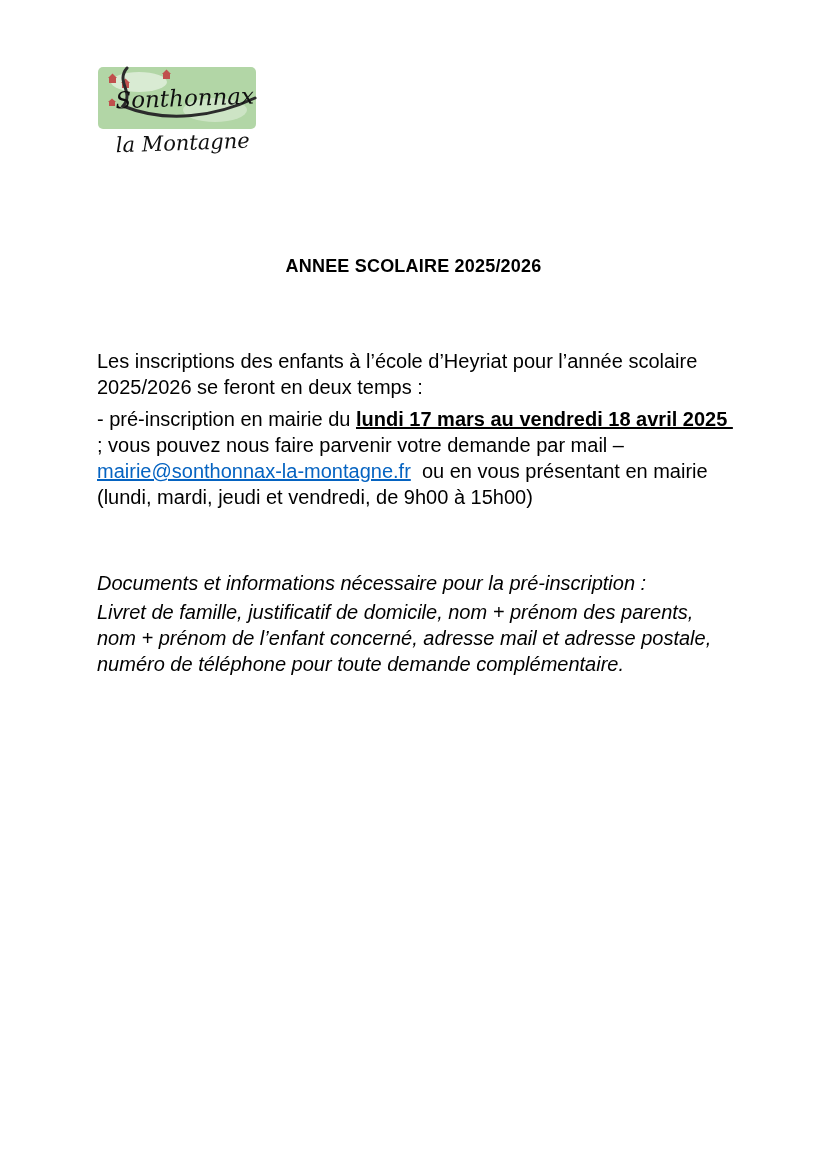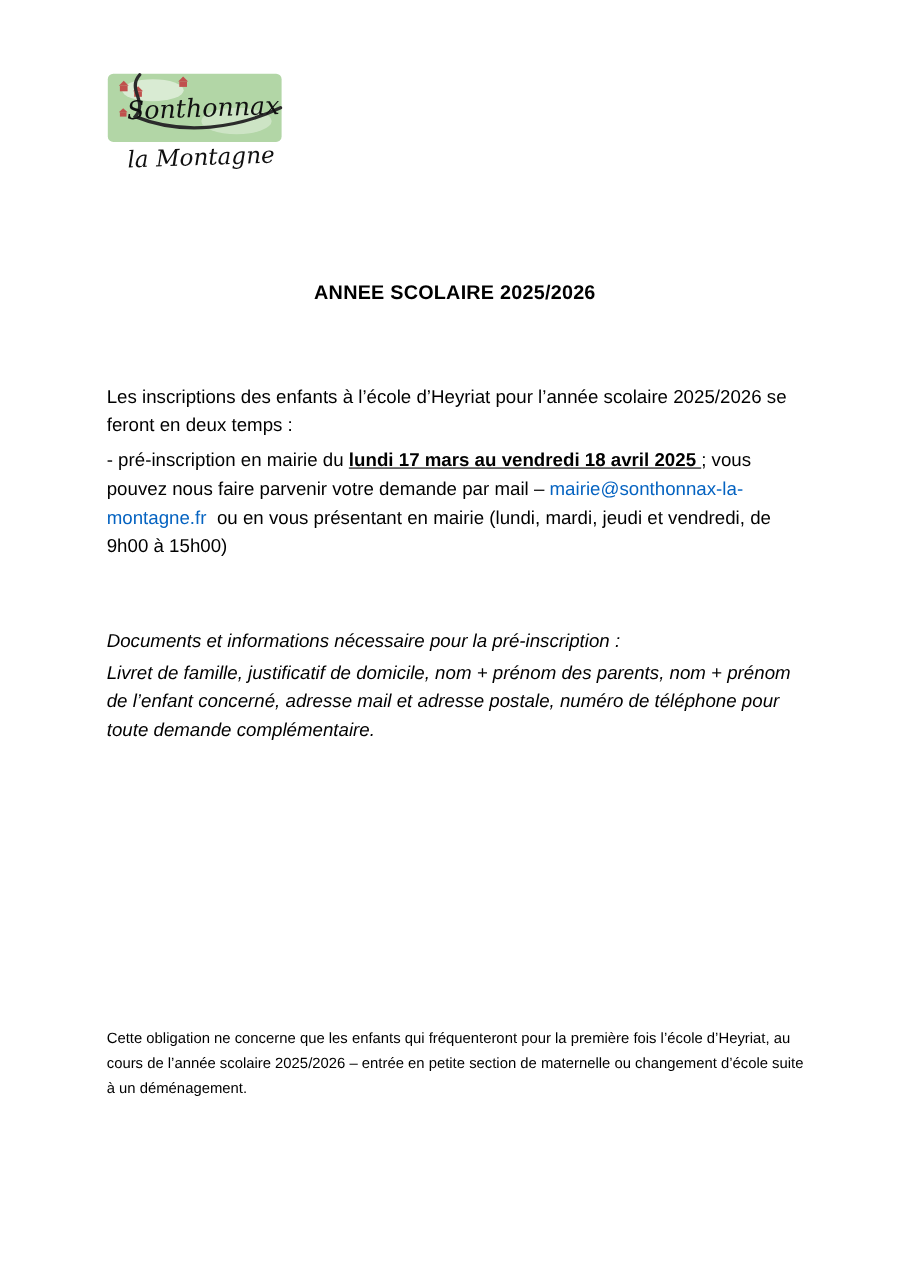--- a/index.html
+++ b/index.html
@@ -28,39 +28,40 @@
     text-align: center;
     font-size: 18px;
     font-weight: bold;
     line-height: 28px;
     letter-spacing: 0.2px;
   }
   .para {
     position: absolute;
     left: 97px;
     width: 640px;
-    font-size: 17px;
+    font-size: 20px;
     line-height: 26px;
   }
   .intro        { top: 348px; }
   .pre          { top: 406px; white-space: pre-wrap; }
   .doc-heading  { top: 550px; font-style: italic; margin-top: 20px; }
   .doc-details  { top: 589px; font-style: italic; margin-top: 10px; }
   .finalisation { top: 739px; }
   .footnote {
     position: absolute;
     top: 932px;
     left: 97px;
     width: 640px;
     font-size: 13.5px;
     line-height: 23px;
   }
   .underline { text-decoration: underline; font-weight: bold; }
   a.email {
     color: #0563c1;
+    text-decoration: underline;
     cursor: pointer;
   }
   .logo svg text {
     font-family: "DejaVu Serif", "Liberation Serif", serif;
     font-style: italic;
     fill: #101010;
   }
 </style>
 </head>
 <body>
@@ -94,15 +95,14 @@
 
   <p class="para intro">Les inscriptions des enfants à l’école d’Heyriat pour l’année scolaire 2025/2026 se feront en deux temps :</p>
 
   <p class="para pre"><span>- pré-inscription en mairie du </span><span class="underline">lundi 17 mars au vendredi 18 avril 2025 </span><span>; vous pouvez nous faire parvenir votre demande par mail – </span><a class="email">mairie@sonthonnax-la-montagne.fr</a><span>  ou en vous présentant en mairie (lundi, mardi, jeudi et vendredi, de 9h00 à 15h00)</span></p>
 
   <p class="para doc-heading">Documents et informations nécessaire pour la pré-inscription :</p>
 
   <p class="para doc-details">Livret de famille, justificatif de domicile, nom + prénom des parents, nom + prénom de l’enfant concerné, adresse mail et adresse postale, numéro de téléphone pour toute demande complémentaire.</p>
 
 
-  <p class="footnote">Cette obligation ne concerne que les enfants qui fréquenteront pour la première fois l’école d’Heyriat, au cours de l’année scolaire 2025/2026 – entrée en petite section de maternelle ou changement d’école suite à un déménagement.</p>
 
 </div>
 
 </body></html>

